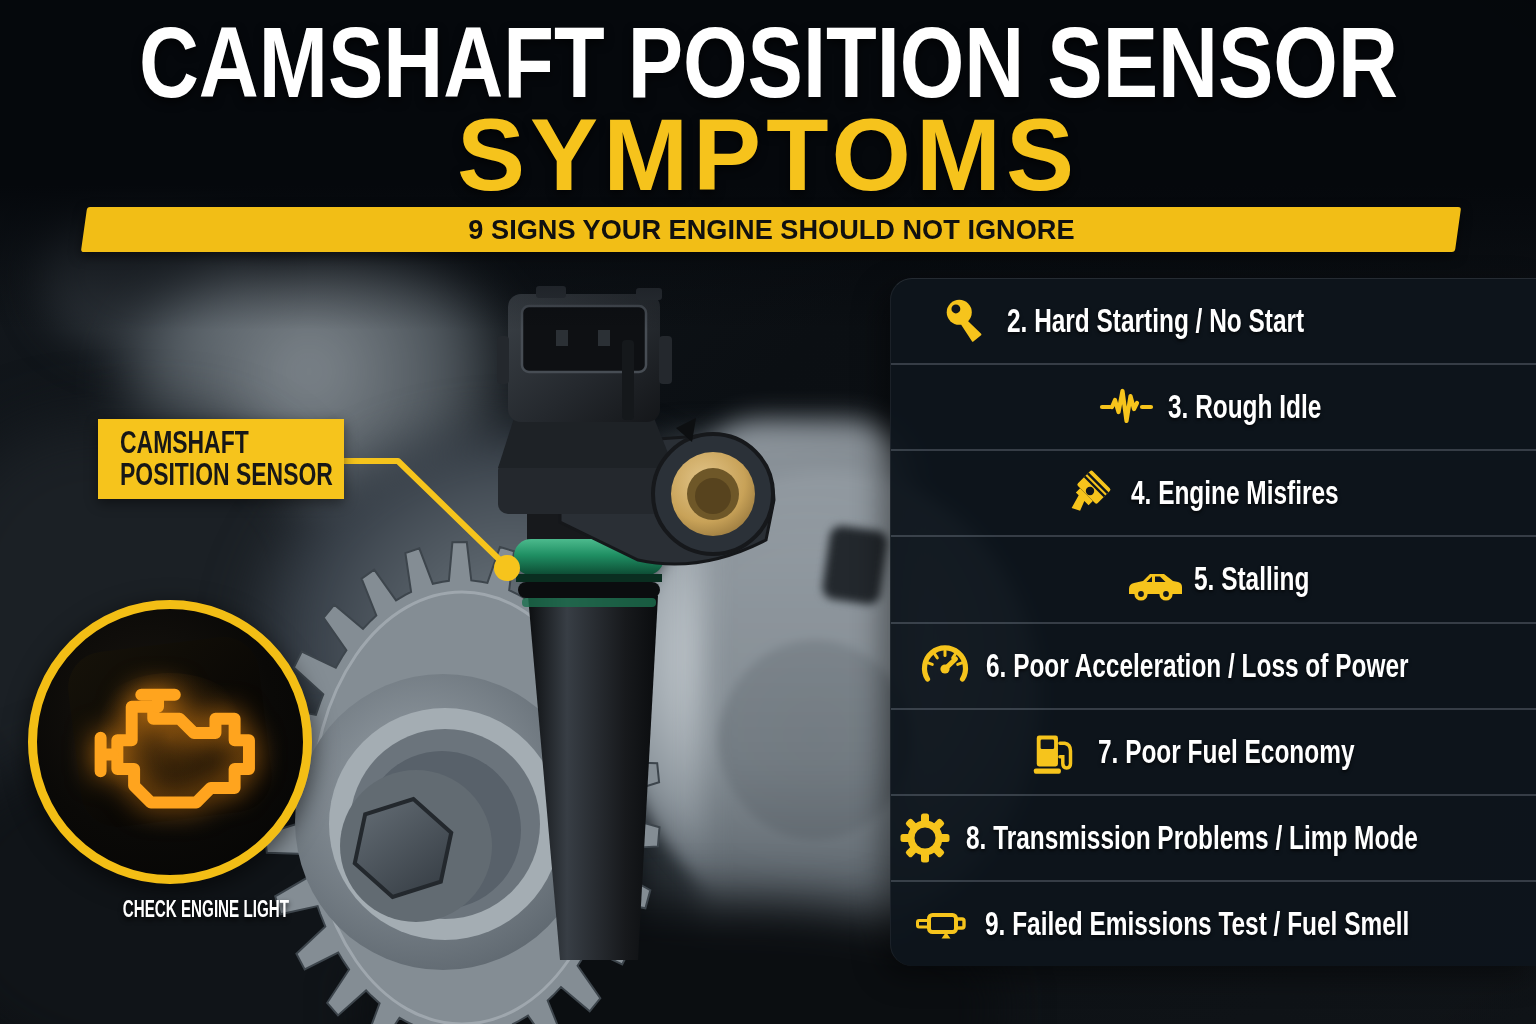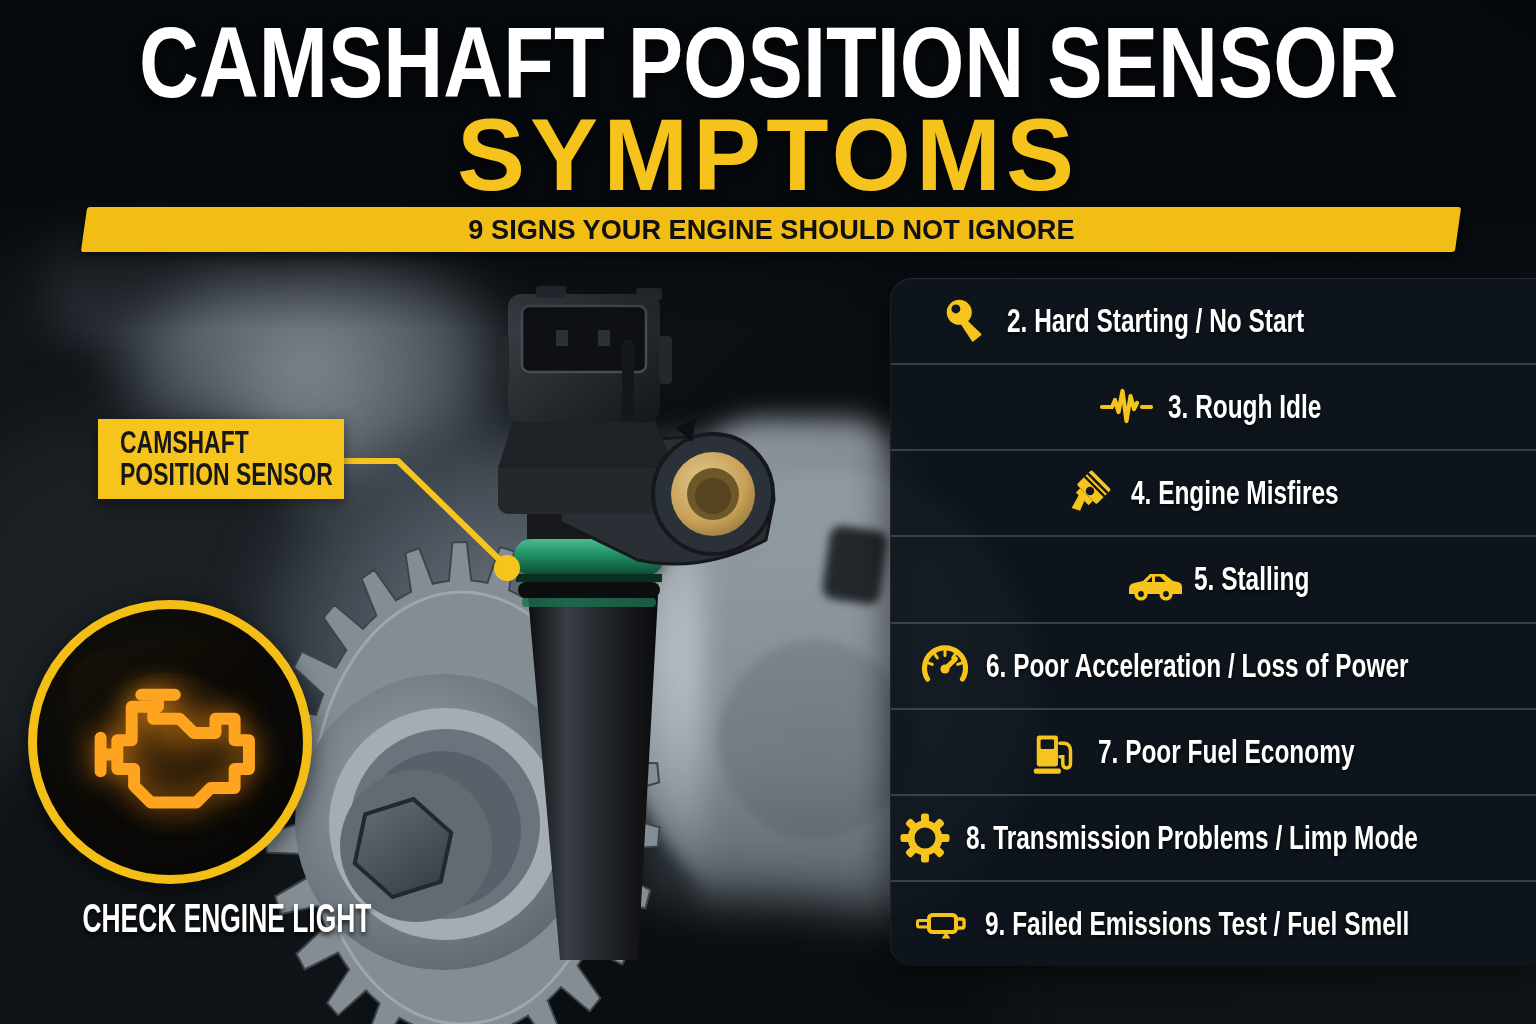--- a/index.html
+++ b/index.html
@@ -67,21 +67,21 @@
       border:9px solid #F3BE15;overflow:hidden;
       background:radial-gradient(circle at 42% 38%,#191510 0%,#0a0907 55%,#050504 100%);
       box-shadow:0 6px 24px rgba(0,0,0,.6);}
   .cel-screen{position:absolute;left:14%;top:13%;width:72%;height:66%;border-radius:36px;
       background:linear-gradient(145deg,#161209 0%,#0a0805 60%,#060504 100%);transform:rotate(-7deg);}
   .cel-glow{position:absolute;left:18%;top:24%;width:64%;height:48%;border-radius:50%;
       background:radial-gradient(circle,rgba(255,150,25,.30) 0%,rgba(255,150,25,0) 70%);}
   .cel-icon{position:absolute;left:50%;top:51%;transform:translate(-50%,-50%);
       color:#FFA41E;filter:drop-shadow(0 0 14px rgba(255,150,20,.75));}
   .cel-caption{position:absolute;left:8px;top:896px;width:324px;text-align:right;
-      font-weight:bold;font-size:40px;color:#fff;white-space:nowrap;text-shadow:0 3px 6px rgba(0,0,0,.8);text-decoration:underline;}
+      font-weight:bold;font-size:23px;color:#fff;white-space:nowrap;text-shadow:0 3px 6px rgba(0,0,0,.8);text-decoration:underline;}
   .cel-caption span{display:inline-block;transform:scaleX(.66);transform-origin:center;}
 
   
   .panel{position:absolute;left:890px;top:278px;width:646px;height:688px;
       background:rgba(14,21,28,.96);border-radius:22px 0 0 22px;
       border-top:1px solid rgba(255,255,255,.10);border-left:1px solid rgba(255,255,255,.06);
       display:flex;flex-direction:column;box-shadow:-8px 10px 30px rgba(0,0,0,.45);}
   .row{flex:1;display:flex;align-items:center;padding-left:40px;}
   .row + .row{border-top:2px solid rgba(150,160,172,.30);justify-content:center;}
   .ricon{width:70px;flex:none;display:flex;align-items:center;justify-content:center;color:#F6C41C;}

